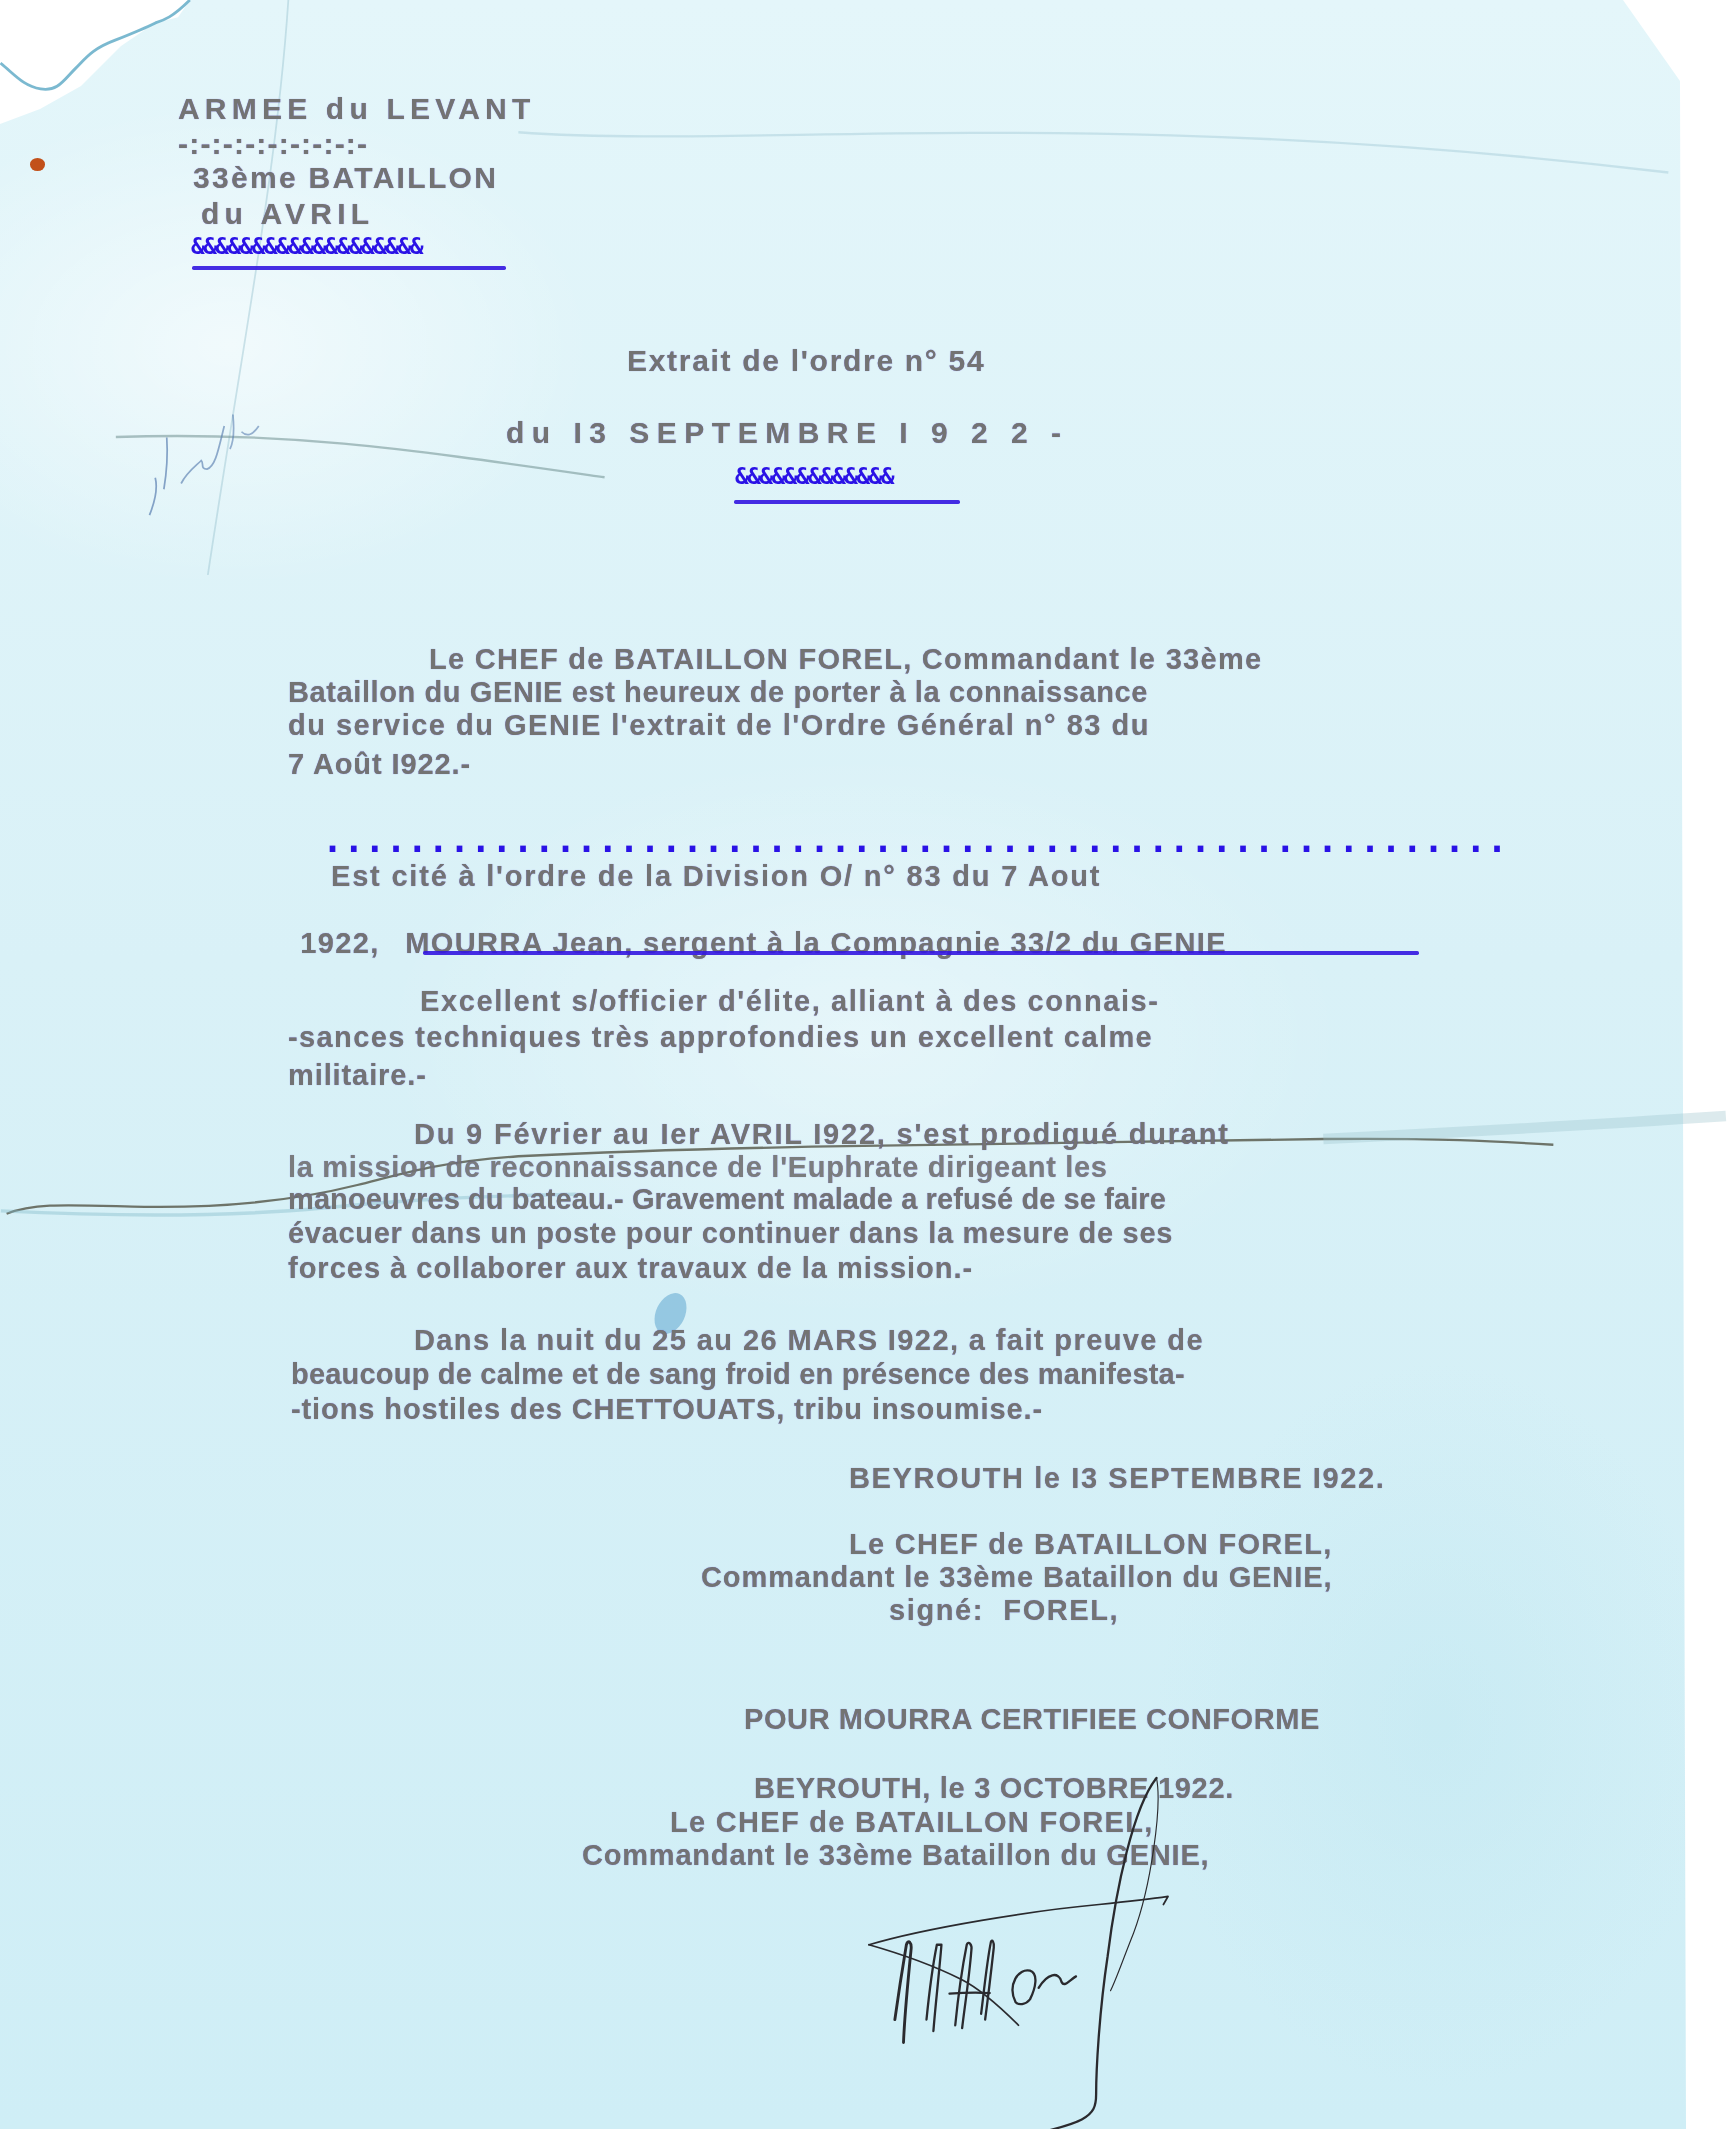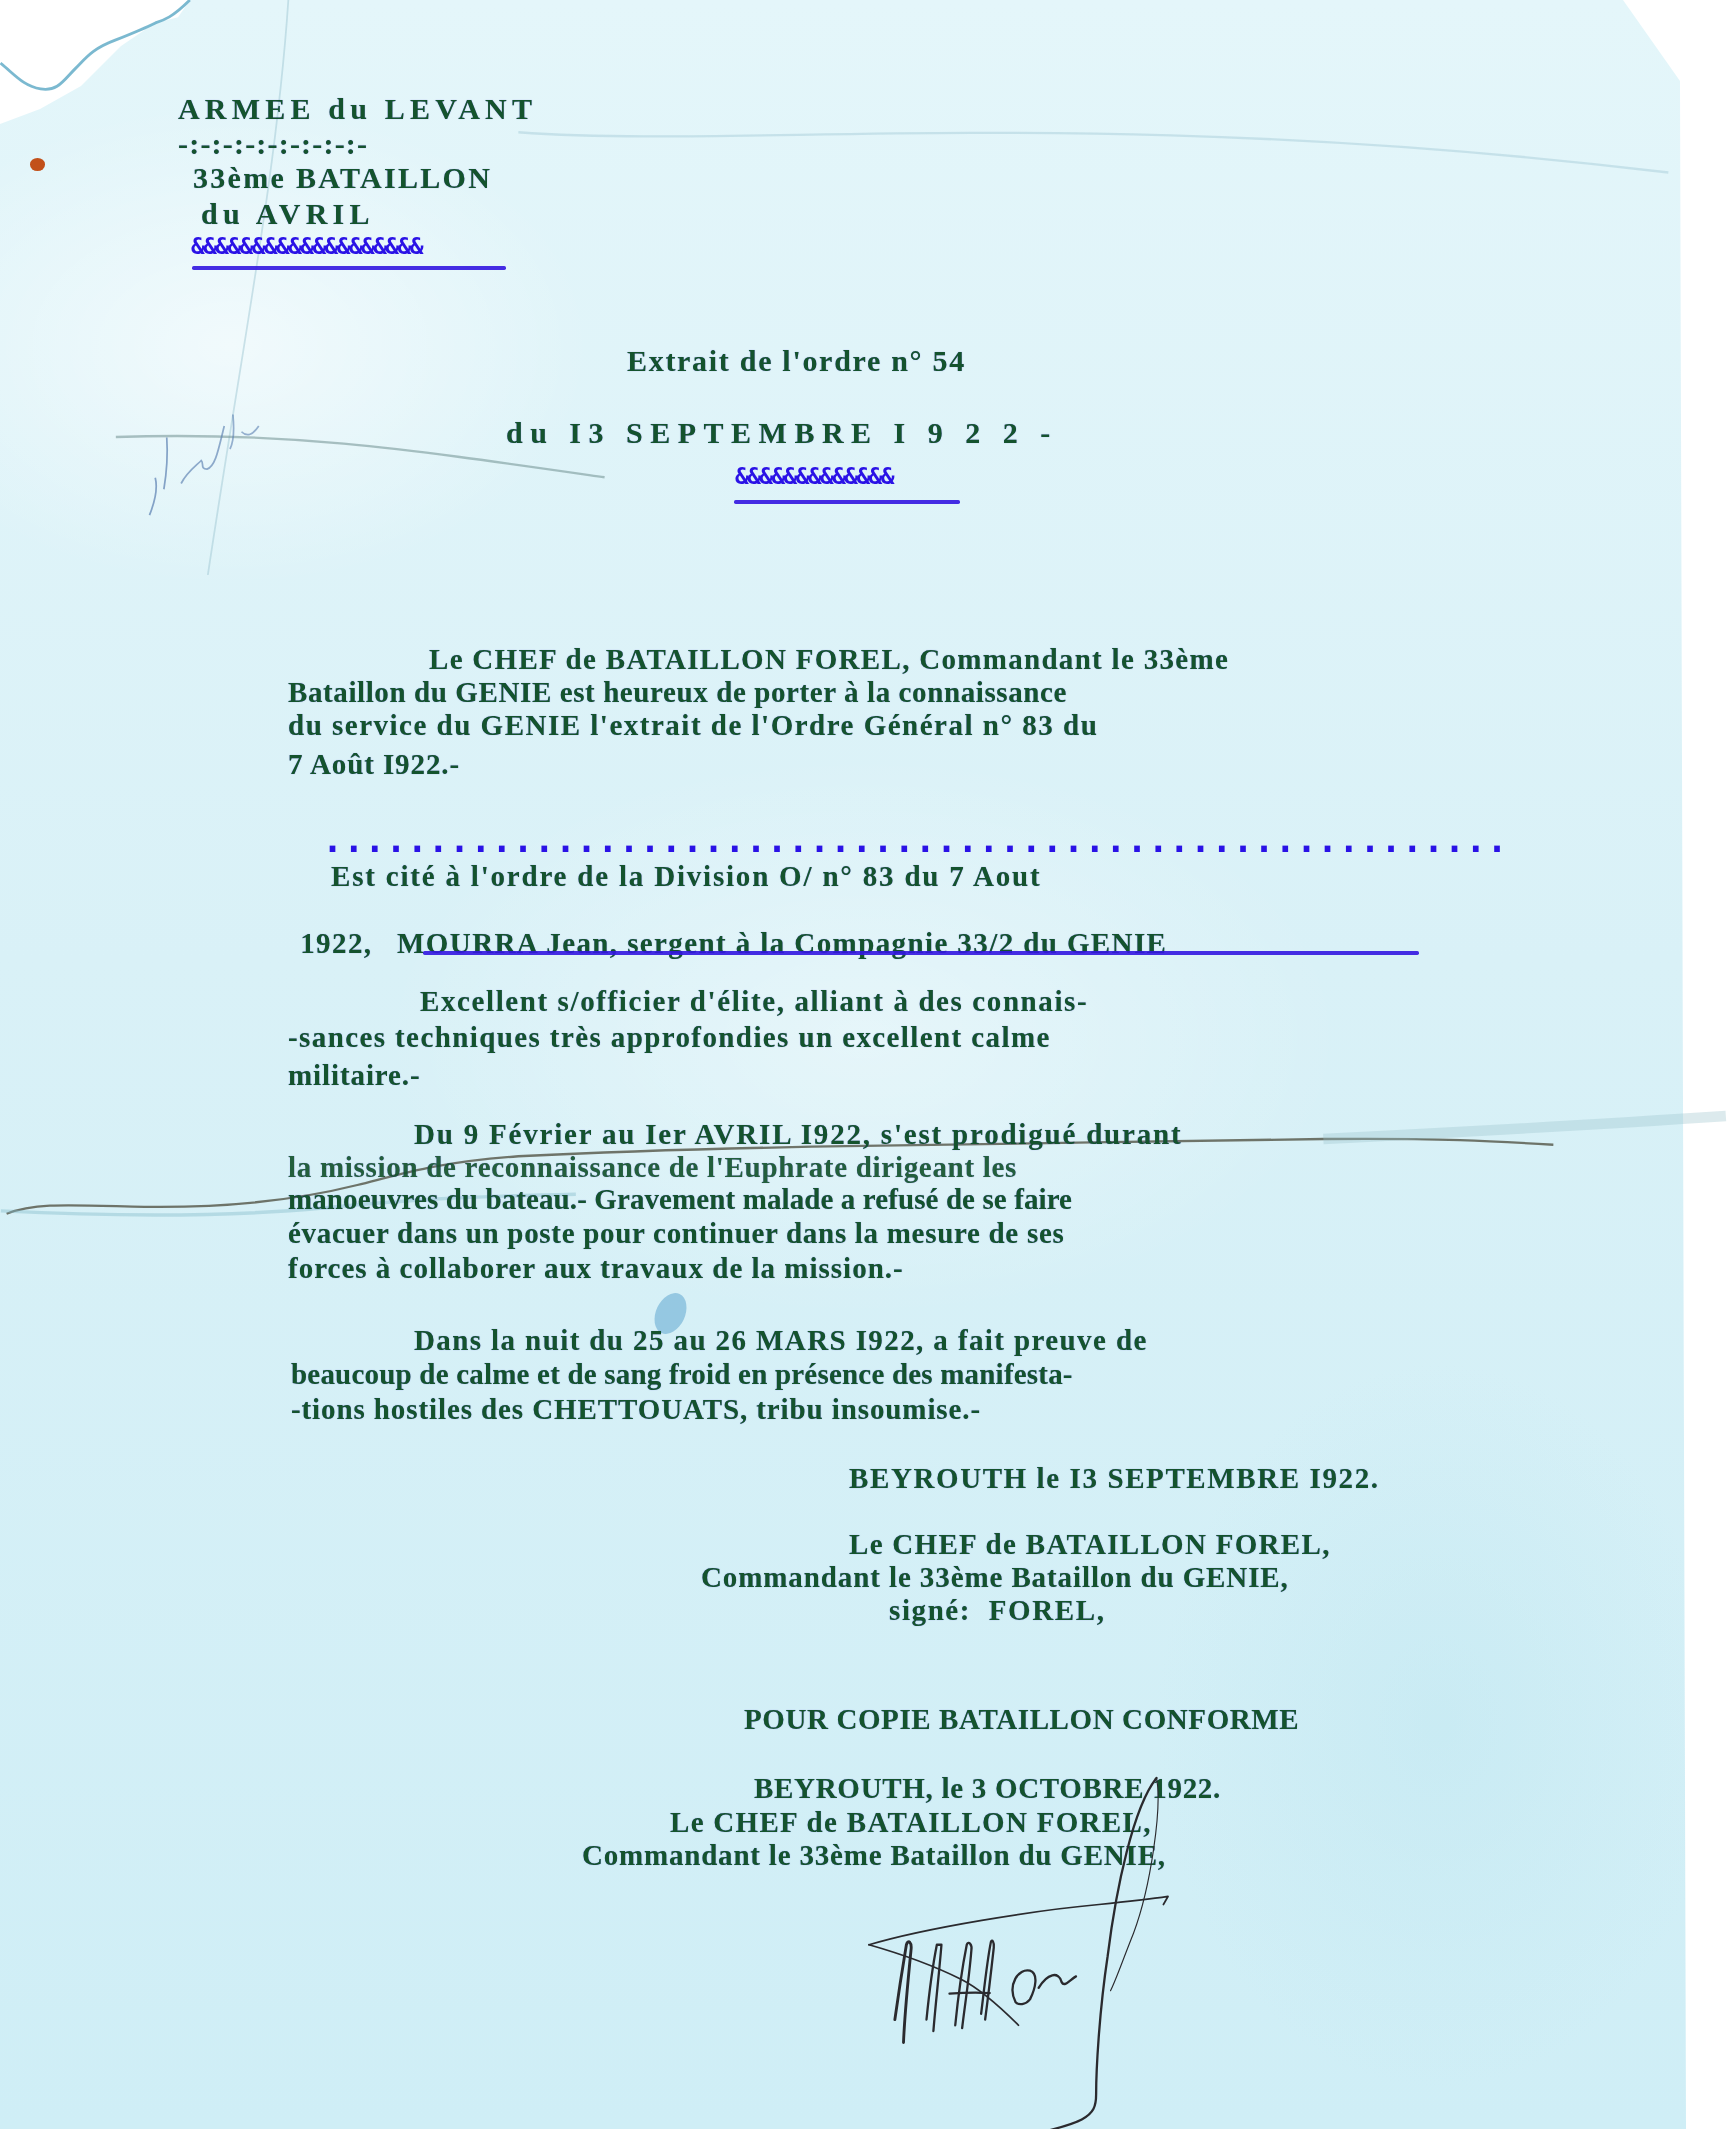--- a/index.html
+++ b/index.html
@@ -17,23 +17,23 @@
     clip-path: polygon(0 124px, 40px 109px, 81px 86px, 121px 46px, 155px 23px, 178px 17.3px, 190px 0, 1623px 0, 1680px 81px, 1686px 2129px, 0 2129px);
   }
   .tear-edge {
     position: absolute; left: 0; top: 0; width: 196px; height: 132px; pointer-events: none;
   }
   .crease {
     position: absolute; pointer-events: none;
   }
   .ink {
     position: absolute; white-space: pre;
-    font-family: Liberation Serif, serif;
+    font-family: Liberation Sans, sans-serif;
     font-weight: bold;
-    color: #14532d;
+    color: #737373;
     font-size: 29px; letter-spacing: 0.9px;
     text-shadow: 0 0 0.9px rgba(60,30,230,0.55);
   }
   .ink.hdr { font-size: 30px; letter-spacing: 1.2px; }
   .ink.title { font-size: 30px; letter-spacing: 2.3px; margin-top: 16px; }
   .ink.wide { letter-spacing: 5.8px; }
   .ornament {
     position: absolute; white-space: pre;
     font-family: "DejaVu Sans Mono", monospace; font-weight: bold;
     color: #2a12e6; font-size: 23px; letter-spacing: -1.7px;
@@ -141,21 +141,21 @@
 </div>
 
 <div>
   <div class="ink" style="left:849px;top:1462px;letter-spacing:1.6px;">BEYROUTH le I3 SEPTEMBRE I922.</div>
   <div class="ink" style="left:849px;top:1528px;letter-spacing:1.3px;">Le CHEF de BATAILLON FOREL,</div>
   <div class="ink" style="left:701px;top:1561px;letter-spacing:0.9px;">Commandant le 33ème Bataillon du GENIE,</div>
   <div class="ink" style="left:889px;top:1594px;letter-spacing:1.6px;">signé:  FOREL,</div>
 </div>
 
 <div>
-  <div class="ink" style="left:744px;top:1703px;letter-spacing:0.6px;">POUR COPIE BATAILLON CONFORME</div>
+  <div class="ink" style="left:744px;top:1703px;letter-spacing:0.6px;">POUR MOURRA CERTIFIEE CONFORME</div>
   <div class="ink" style="left:754px;top:1772px;letter-spacing:0.7px;">BEYROUTH, le 3 OCTOBRE 1922.</div>
   <div class="ink" style="left:670px;top:1806px;letter-spacing:1.3px;">Le CHEF de BATAILLON FOREL,</div>
   <div class="ink" style="left:582px;top:1839px;letter-spacing:0.8px;">Commandant le 33ème Bataillon du GENIE,</div>
 </div>
 
 <svg class="pencil" style="left:777px;top:1772px;width:460px;height:357px" viewBox="0 0 800 620">
   <g fill="none" stroke="#2a2a2e" stroke-width="4" stroke-linecap="round" stroke-linejoin="round">
 
     <path d="M660 10 C620 60 590 200 575 320 C560 420 555 520 555 560 C555 600 540 610 400 640"></path>
     <path d="M660 10 C670 60 650 200 620 280 C600 330 590 360 580 380" stroke-width="2"></path>

